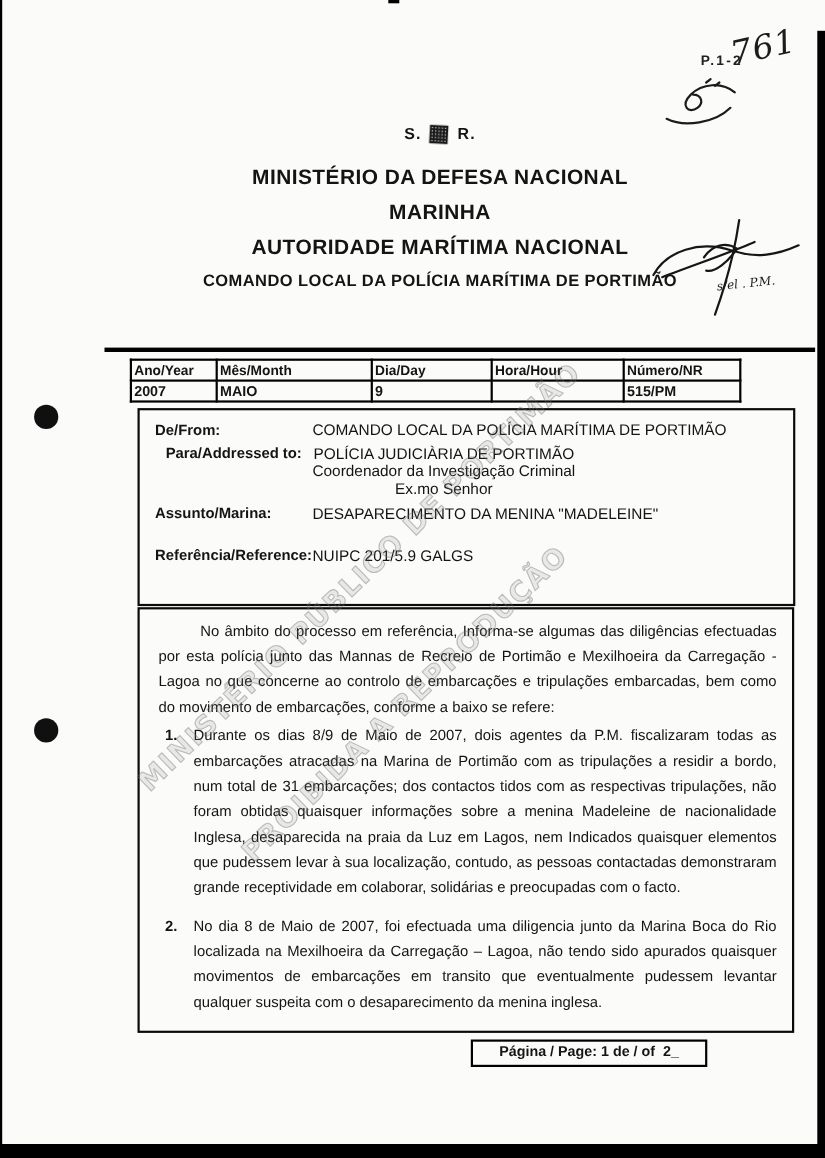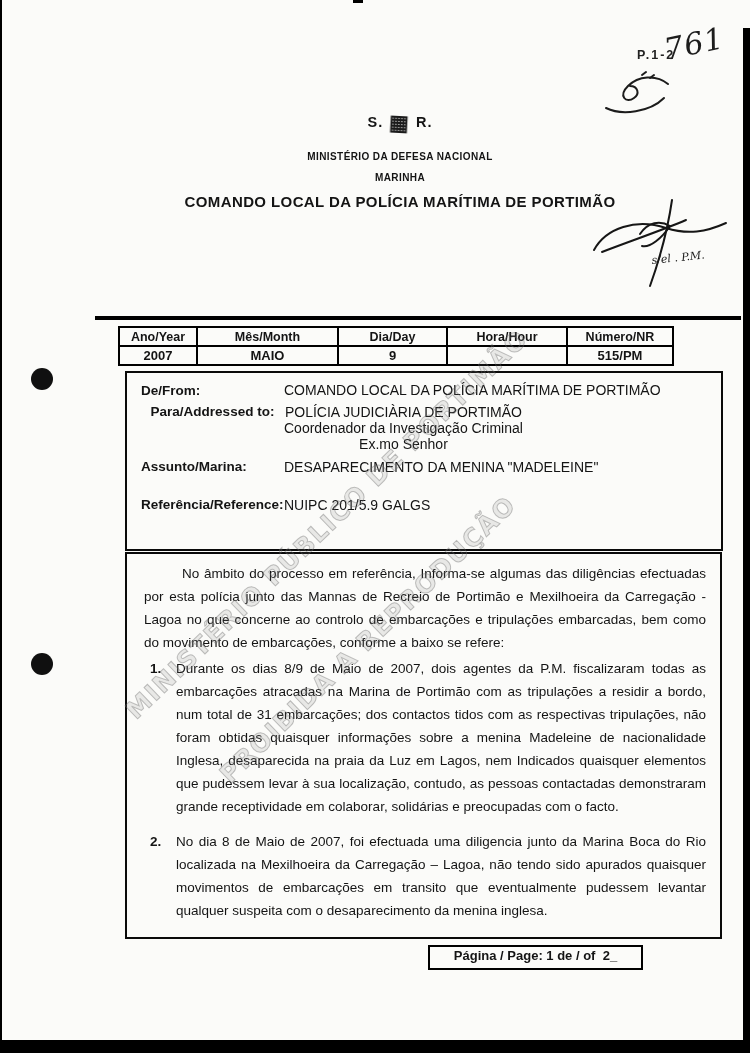--- a/index.html
+++ b/index.html
@@ -16,31 +16,31 @@
   .punch{width:22px;height:22px;border-radius:50%;background:#101010;}
   
   .hand{font-family:"DejaVu Serif", serif;font-style:italic;color:#1c1c1c;}
   #hw-761{left:664px;top:26px;font-size:30px;transform:rotate(-12deg);letter-spacing:1px;}
   #p-marker{left:616px;top:48px;font-size:12.5px;letter-spacing:2px;font-weight:bold;color:#222;padding-left:21px;}
   
   #hdr{left:55px;top:114px;width:690px;text-align:center;}
   .sr-row{font-weight:bold;font-size:14.5px;letter-spacing:1px;}
   .emblem{display:inline-block;font-size:21px;color:#1b1b1b;filter:blur(.6px);
           transform:rotate(3deg);vertical-align:middle;margin:0 6px;line-height:14px;}
-  .h-line{font-weight:bold;font-size:10px;letter-spacing:.4px;margin-top:10px;}
+  .h-line{font-weight:bold;font-size:19px;letter-spacing:.4px;margin-top:10px;}
   #hdr .l1{margin-top:21px;}
   #hdr .l4{font-size:15px;}
   
   #addr{left:100px;top:258px;font-size:13.5px;line-height:17.5px;}
   #addr .em{font-weight:bold;}
   
   .rule{left:95px;top:316px;width:646px;height:4px;background:#000;}
   
   #dtable{left:118px;top:326px;border-collapse:collapse;}
-  #dtable td{border:2px solid #000;height:17px;text-align:center;font-size:12.5px;padding:0 2px;}
+  #dtable td{border:2px solid #000;height:17px;font-size:12.5px;padding:0 2px;}
   #dtable .hdr td{font-weight:600;}
   #dtable .val td{font-weight:bold;font-size:13px;}
   
   #meta{left:125px;top:371px;width:594px;height:176px;border:2.5px solid #0a0a0a;}
   .mrow{position:absolute;left:14px;display:flex;font-size:13.5px;}
   .mlabel{width:143px;font-weight:bold;flex:none;}
   .mval{font-size:14px;}
   .b{font-weight:normal;}
   
   #bodybox{left:125px;top:552px;width:593px;height:383px;border:2.5px solid #0a0a0a;}
@@ -86,20 +86,21 @@
       <path d="M52,8 l4,-3"></path>
     </g>
   </svg>
 
   <div class="abs" id="hdr">
     <div class="sr-row">
       <span>S.</span><span class="emblem">▦</span><span>R.</span>
     </div>
     <div class="h-line l1">MINISTÉRIO DA DEFESA NACIONAL</div>
     <div class="h-line">MARINHA</div>
+    <div class="h-line">AUTORIDADE MARÍTIMA NACIONAL</div>
     <div class="h-line l4">COMANDO LOCAL DA POLÍCIA MARÍTIMA DE PORTIMÃO</div>
   </div>
 
   <svg class="abs" style="left:588px;top:198px;" width="160" height="90" viewBox="0 0 160 90">
     <g fill="none" stroke="#161616" stroke-width="2" stroke-linecap="round">
       <path d="M6,52 C18,30 48,20 78,30 C100,37 118,34 138,25"></path>
       <path d="M98,22 C80,30 40,44 14,54"></path>
       <path d="M84,2 C80,30 72,60 62,88"></path>
       <path d="M52,36 C60,24 72,22 82,28 C74,40 62,50 54,48"></path>
     </g>

